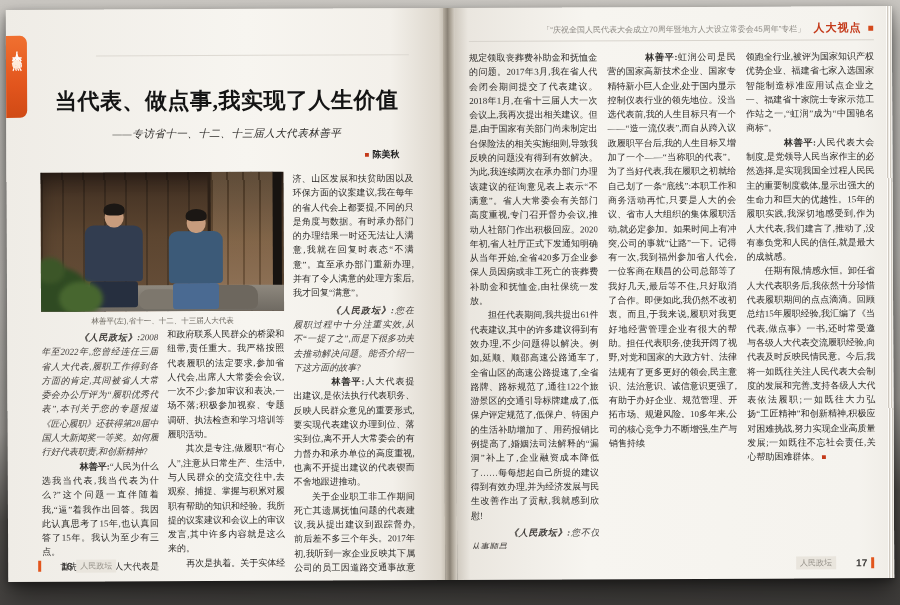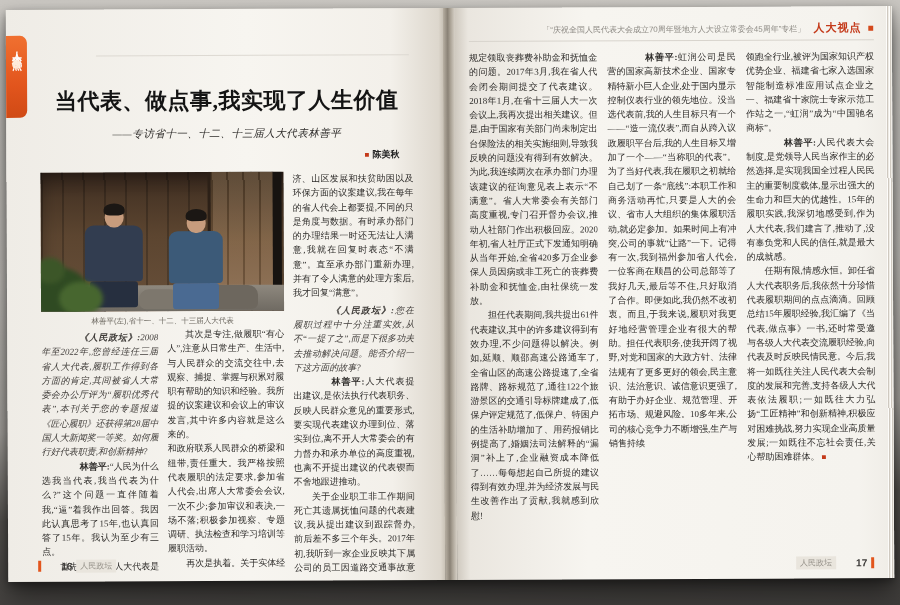--- a/index.html
+++ b/index.html
@@ -165,22 +165,22 @@
               <div class="ph-plant3"></div>
             </div>
             <div class="caption">林善平(左),省十一、十二、十三届人大代表</div>
             <div class="two-cols">
               <div class="col">
                   <p class="para q"><span class="speaker">《人民政坛》:</span><span>2008年至2022年,您曾经连任三届省人大代表,履职工作得到各方面的肯定,其间被省人大常委会办公厅评为“履职优秀代表”,本刊关于您的专题报道《匠心履职》还获得第28届中国人大新闻奖一等奖。如何履行好代表职责,和创新精神?</span></p>
                   <p class="para a"><span class="speaker">林善平:</span><span>“人民为什么选我当代表,我当代表为什么?”这个问题一直伴随着我,“逼”着我作出回答。我因此认真思考了15年,也认真回答了15年。我认为至少有三点。</span></p>
                   <p class="para plain"><span>首先是敬畏。人大代表是党</span></p>
                 </div>
               <div class="col">
+                  <p class="para cont"><span>和政府联系人民群众的桥梁和纽带,责任重大。我严格按照代表履职的法定要求,参加省人代会,出席人大常委会会议,一次不少;参加审议和表决,一场不落;积极参加视察、专题调研、执法检查和学习培训等履职活动。</span></p>
                   <p class="para plain"><span>其次是专注,做履职“有心人”,注意从日常生产、生活中,与人民群众的交流交往中,去观察、捕捉、掌握与积累对履职有帮助的知识和经验。我所提的议案建议和会议上的审议发言,其中许多内容就是这么来的。</span></p>
-                  <p class="para cont"><span>和政府联系人民群众的桥梁和纽带,责任重大。我严格按照代表履职的法定要求,参加省人代会,出席人大常委会会议,一次不少;参加审议和表决,一场不落;积极参加视察、专题调研、执法检查和学习培训等履职活动。</span></p>
                   <p class="para plain"><span>再次是执着。关于实体经</span></p>
                 </div>
             </div>
           </div>
           <div class="col col3">
               <p class="para cont"><span>济、山区发展和扶贫助困以及环保方面的议案建议,我在每年的省人代会上都要提,不同的只是角度与数据。有时承办部门的办理结果一时还无法让人满意,我就在回复时表态“不满意”。直至承办部门重新办理,并有了令人满意的处理方案后,我才回复“满意”。</span></p>
               <p class="para q"><span class="speaker">《人民政坛》:</span><span>您在履职过程中十分注重实效,从不“一提了之”,而是下很多功夫去推动解决问题。能否介绍一下这方面的故事?</span></p>
               <p class="para a"><span class="speaker">林善平:</span><span>人大代表提出建议,是依法执行代表职务、反映人民群众意见的重要形式,要实现代表建议办理到位、落实到位,离不开人大常委会的有力督办和承办单位的高度重视,也离不开提出建议的代表锲而不舍地跟进推动。</span></p>
               <p class="para plain"><span>关于企业职工非工作期间死亡其遗属抚恤问题的代表建议,我从提出建议到跟踪督办,前后差不多三个年头。2017年初,我听到一家企业反映其下属公司的员工因道路交通事故意外死亡,其遗属却无法根据保险法的</span></p>
             </div>
@@ -201,20 +201,21 @@
         <div class="rp-header">
           <span class="note">「“庆祝全国人民代表大会成立70周年暨地方人大设立常委会45周年”专栏」</span>
           <span class="section">人大视点</span>
           <span class="logo-sq">■</span>
         </div>
         <div class="rp-rule"></div>
         <div class="three-cols">
           <div class="col">
               <p class="para cont"><span>规定领取丧葬费补助金和抚恤金的问题。2017年3月,我在省人代会闭会期间提交了代表建议。2018年1月,在省十三届人大一次会议上,我再次提出相关建议。但是,由于国家有关部门尚未制定出台保险法的相关实施细则,导致我反映的问题没有得到有效解决。为此,我连续两次在承办部门办理该建议的征询意见表上表示“不满意”。省人大常委会有关部门高度重视,专门召开督办会议,推动人社部门作出积极回应。2020年初,省人社厅正式下发通知明确从当年开始,全省420多万企业参保人员因病或非工死亡的丧葬费补助金和抚恤金,由社保统一发放。</span></p>
               <p class="para plain"><span>担任代表期间,我共提出61件代表建议,其中的许多建议得到有效办理,不少问题得以解决。例如,延顺、顺邵高速公路通车了,全省山区的高速公路提速了,全省路牌、路标规范了,通往122个旅游景区的交通引导标牌建成了,低保户评定规范了,低保户、特困户的生活补助增加了、用药报销比例提高了,婚姻法司法解释的“漏洞”补上了,企业融资成本降低了……每每想起自己所提的建议得到有效办理,并为经济发展与民生改善作出了贡献,我就感到欣慰!</span></p>
+              <p class="para q"><span class="speaker">《人民政坛》:</span><span>您不仅从事顺昌</span></p>
             </div>
           <div class="col">
               <p class="para a"><span class="speaker">林善平:</span><span>虹润公司是民营的国家高新技术企业、国家专精特新小巨人企业,处于国内显示控制仪表行业的领先地位。没当选代表前,我的人生目标只有一个——“造一流仪表”,而自从跨入议政履职平台后,我的人生目标又增加了一个——“当称职的代表”。为了当好代表,我在履职之初就给自己划了一条“底线”:本职工作和商务活动再忙,只要是人大的会议、省市人大组织的集体履职活动,就必定参加。如果时间上有冲突,公司的事就“让路”一下。记得有一次,我到福州参加省人代会,一位客商在顺昌的公司总部等了我好几天,最后等不住,只好取消了合作。即便如此,我仍然不改初衷。而且,于我来说,履职对我更好地经营管理企业有很大的帮助。担任代表职务,使我开阔了视野,对党和国家的大政方针、法律法规有了更多更好的领会,民主意识、法治意识、诚信意识更强了,有助于办好企业、规范管理、开拓市场、规避风险。10多年来,公司的核心竞争力不断增强,生产与销售持续</span></p>
             </div>
           <div class="col">
               <p class="para cont"><span>领跑全行业,被评为国家知识产权优势企业、福建省七家入选国家智能制造标准应用试点企业之一、福建省十家院士专家示范工作站之一,“虹润”成为“中国驰名商标”。</span></p>
               <p class="para a"><span class="speaker">林善平:</span><span>人民代表大会制度,是党领导人民当家作主的必然选择,是实现我国全过程人民民主的重要制度载体,显示出强大的生命力和巨大的优越性。15年的履职实践,我深切地感受到,作为人大代表,我们建言了,推动了,没有辜负党和人民的信任,就是最大的成就感。</span></p>
               <p class="para plain"><span>任期有限,情感永恒。卸任省人大代表职务后,我依然十分珍惜代表履职期间的点点滴滴。回顾总结15年履职经验,我汇编了《当代表,做点事》一书,还时常受邀与各级人大代表交流履职经验,向代表及时反映民情民意。今后,我将一如既往关注人民代表大会制度的发展和完善,支持各级人大代表依法履职;一如既往大力弘扬“工匠精神”和创新精神,积极应对困难挑战,努力实现企业高质量发展;一如既往不忘社会责任,关心帮助困难群体。</span><span class="endmark">■</span></p>
             </div>
         </div>

